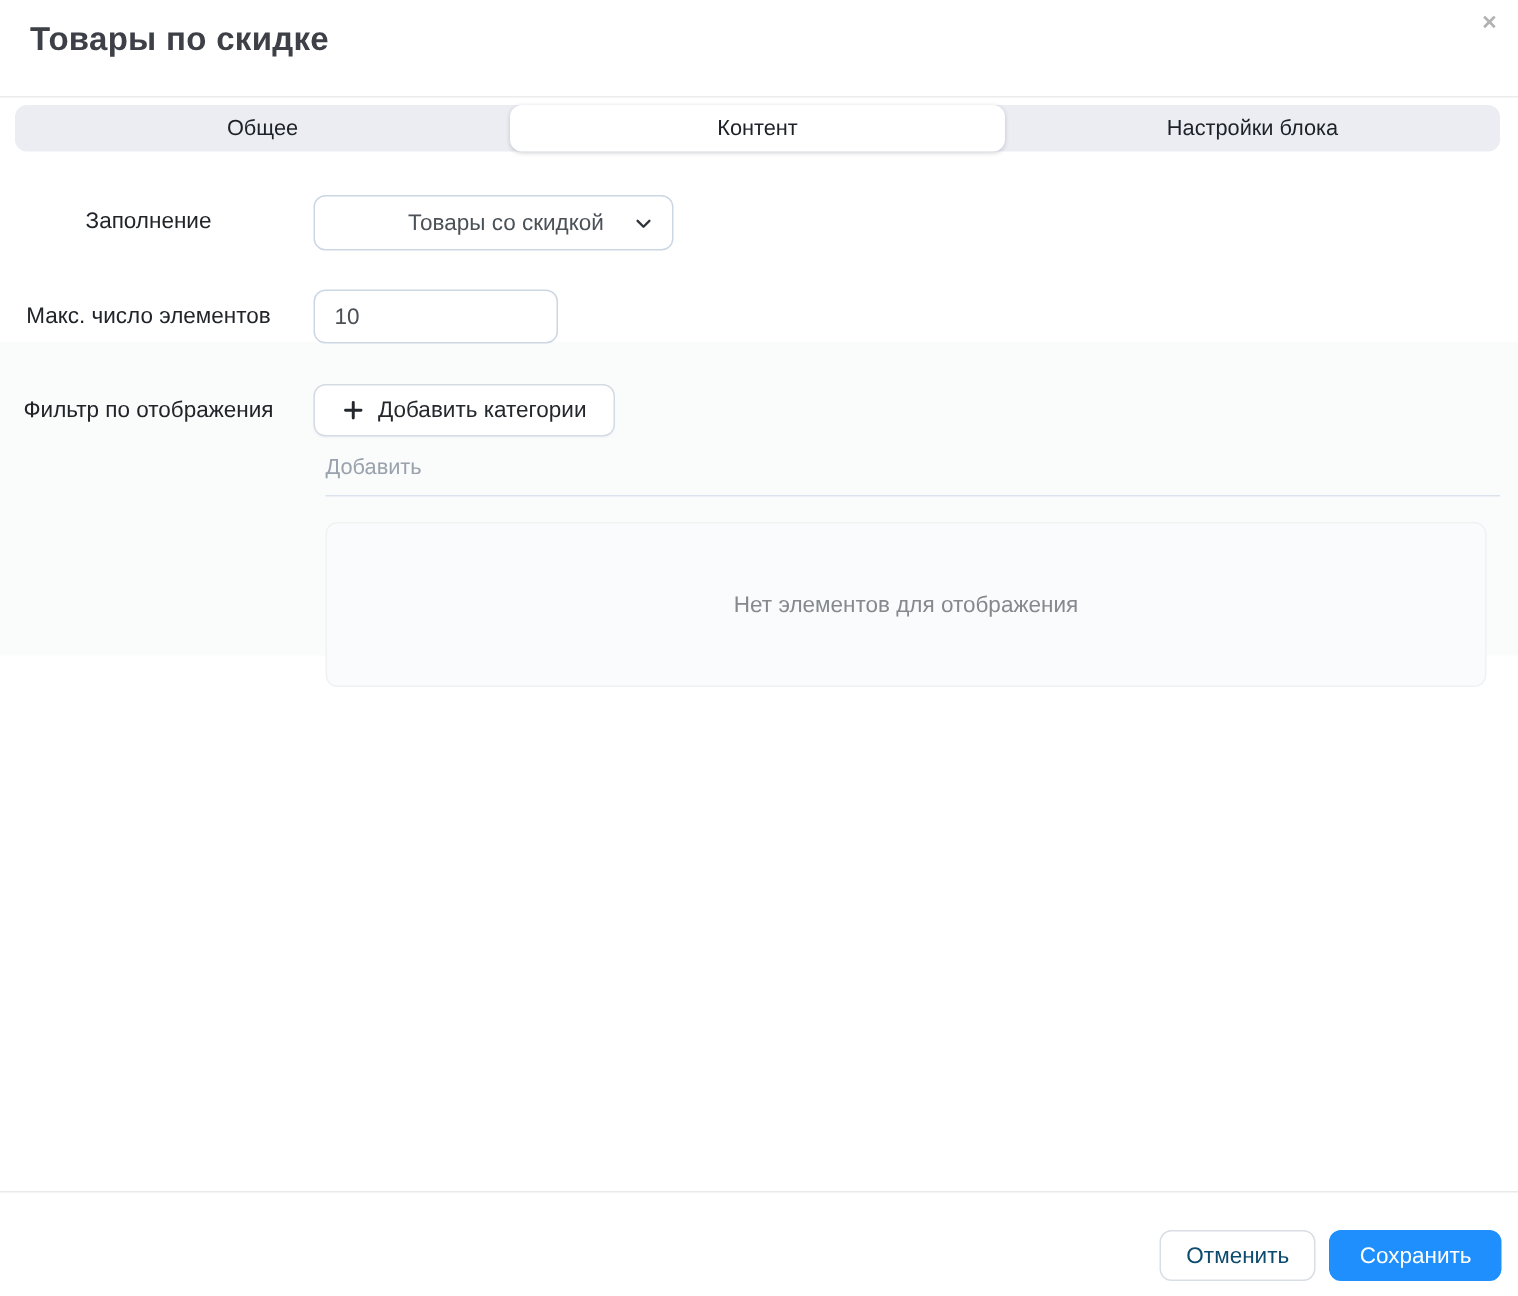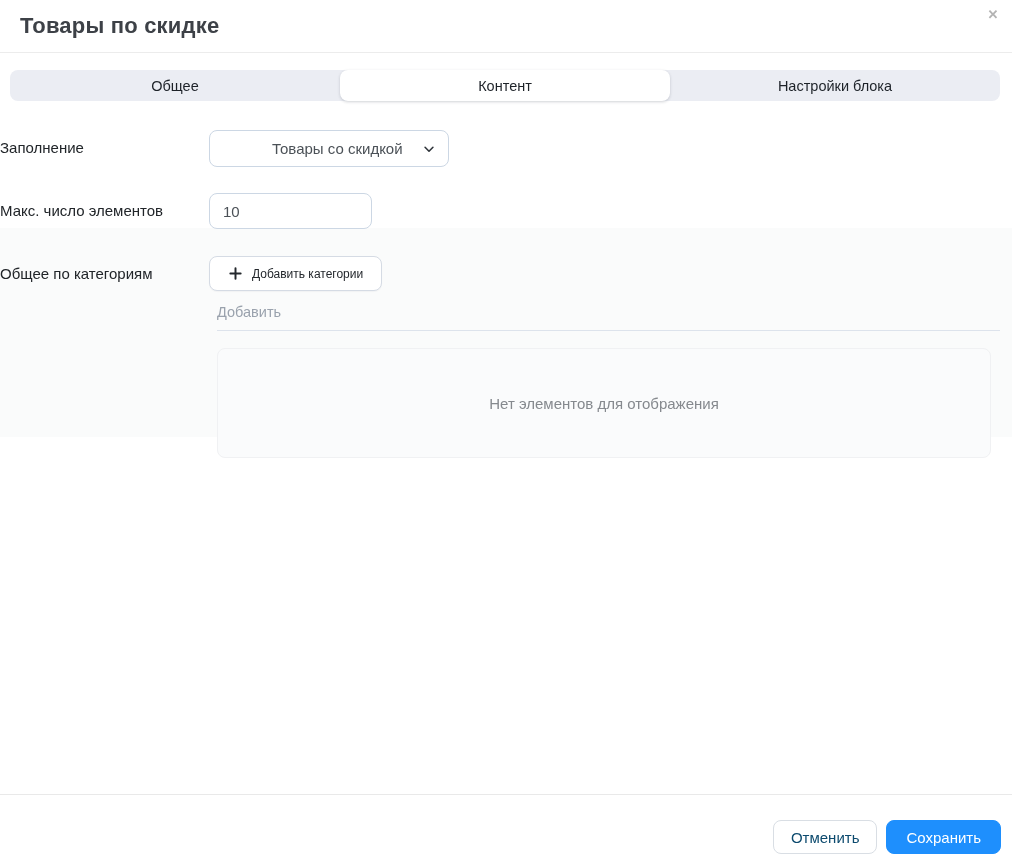--- a/index.html
+++ b/index.html
@@ -13,21 +13,21 @@
   .modal {
     position: relative;
     width: 1012px;
     height: 864px;
     background: #ffffff;
   }
   
   .modal-header {
     position: absolute;
     top: 0; left: 0; right: 0;
-    height: 53px;
+    height: 65px;
     border-bottom: 1px solid #ececec;
   }
   .modal-title {
     position: absolute;
     left: 20px; top: 13px;
     font-size: 22px;
     font-weight: bold;
     color: #3d4147;
     letter-spacing: 0.2px;
   }
@@ -71,21 +71,21 @@
   .row-highlight-band {
     position: absolute;
     top: 228px; left: 0; right: 0;
     height: 209px;
     background: rgba(25,35,55,0.018);
   }
   .field-label {
     position: absolute;
     left: 0;
     width: 198px;
-    text-align: left;
+    text-align: center;
     font-size: 15px;
     color: #212529;
   }
   .label-fill        { top: 139px; }
   .label-max-items   { top: 202px; }
   .label-cat-filter  { top: 265px; }
 
   .select-control {
     position: absolute;
     left: 209px; top: 130px;
@@ -121,21 +121,21 @@
     position: absolute;
     left: 209px; top: 256px;
     height: 35px;
     background: #ffffff;
     border: 1px solid #d5dbe4;
     border-radius: 8px;
     display: inline-flex;
     align-items: center;
     gap: 9px;
     padding: 0 18px;
-    font-size: 12px;
+    font-size: 15px;
     color: #24282d;
     font-family: "Liberation Sans", sans-serif;
     cursor: pointer;
     box-shadow: 0 1px 1px rgba(40,50,70,0.04);
   }
   .plus-icon { display: flex; align-items: center; color: #24282d; }
 
   .table-header {
     position: absolute;
     left: 217px; top: 304px;
@@ -223,21 +223,21 @@
     <span class="chevron">
       <svg width="14" height="14" viewBox="0 0 16 16" fill="none">
         <path d="M3.5 6 L8 10.5 L12.5 6" stroke="currentColor" stroke-width="1.8" stroke-linecap="round" stroke-linejoin="round"></path>
       </svg>
     </span>
   </div>
 
   <div class="field-label label-max-items">Макс. число элементов</div>
   <input class="text-input" type="text" value="10" style="">
 
-  <div class="field-label label-cat-filter">Общее по категориям</div>
+  <div class="field-label label-cat-filter">Фильтр по отображения</div>
   <button class="add-categories-btn">
     <span class="plus-icon">
       <svg width="15" height="15" viewBox="0 0 16 16" fill="none">
         <path d="M8 2.5 V13.5 M2.5 8 H13.5" stroke="currentColor" stroke-width="2.1" stroke-linecap="round"></path>
       </svg>
     </span>
     <span>Добавить категории</span>
   </button>
 
   <div class="table-header">Добавить</div>

